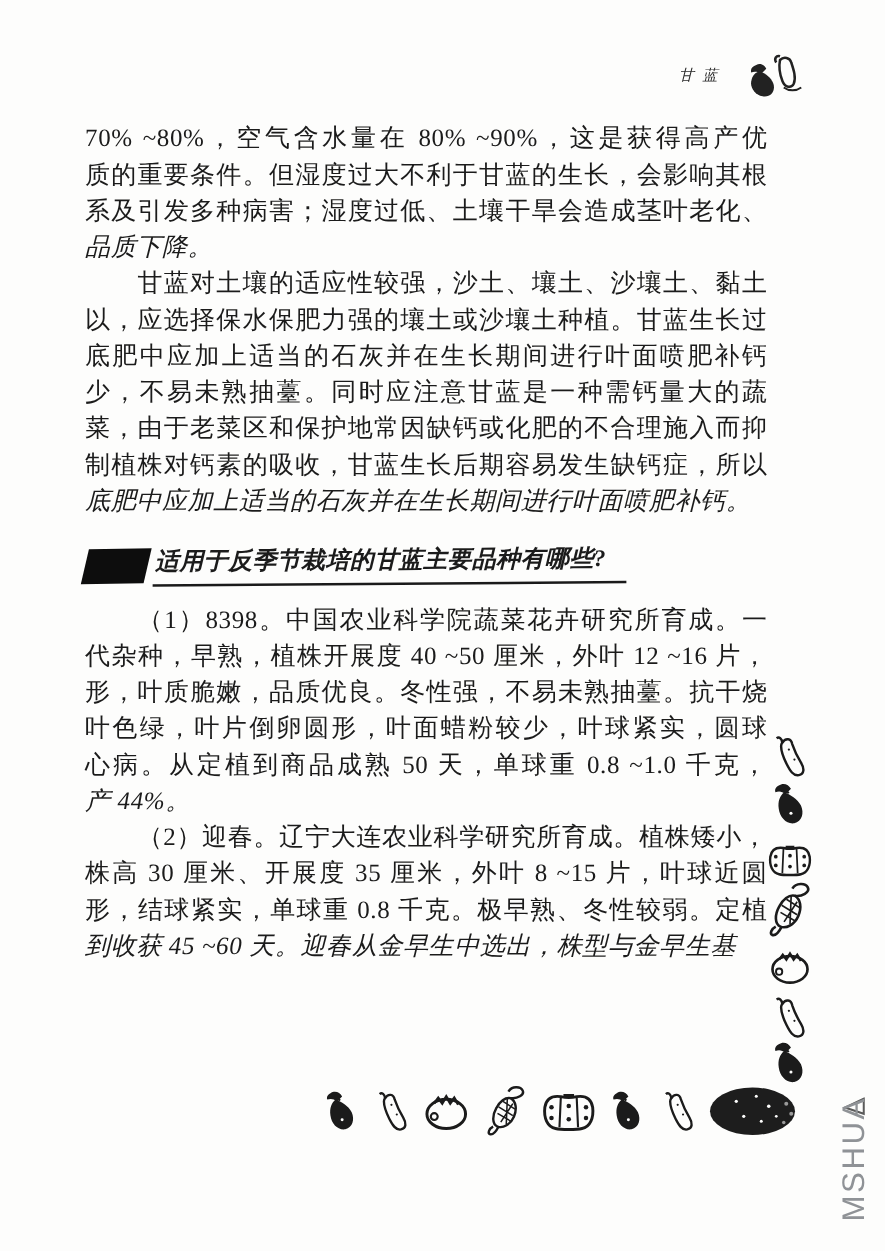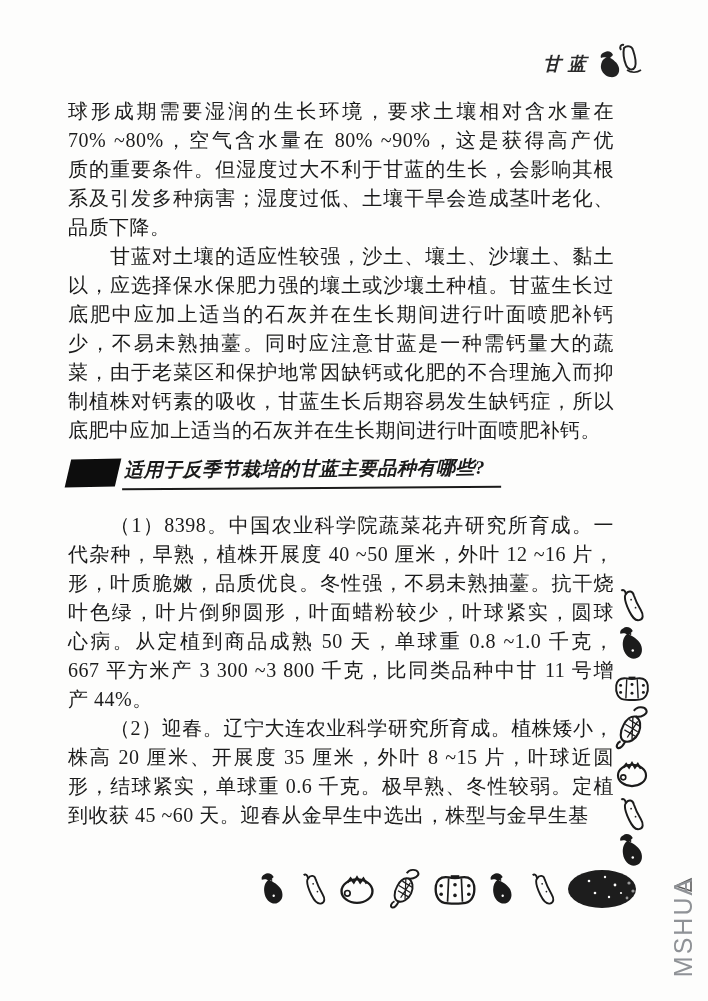--- a/index.html
+++ b/index.html
@@ -9,45 +9,45 @@
     width:708px;height:1001px;
     margin:0 auto;
     background:#fdfdfc;
     overflow:hidden;
     font-family:"Liberation Serif","DejaVu Serif",serif;
     color:#1b1b1b;
   }
   
   .running-head{
     position:absolute; top:52px; left:543px;
-    font-size:18px; font-style:italic; font-weight:700;
+    font-size:12px; font-style:italic; font-weight:400;
     letter-spacing:7px; color:#2a2a2a;
   }
   .head-icon{
     position:absolute; top:40px; left:591px; width:58px; height:48px;
   }
   .head-icon svg{width:100%;height:100%;}
   
   .text-col{
     position:absolute; left:68px; top:97px; width:546px;
   }
   .para{margin:0;}
   .line{
     font-size:20px; line-height:29px; height:29px;
     letter-spacing:0.5px;
     text-align:justify; text-align-last:justify;
     white-space:nowrap;
     overflow:visible;
   }
   .line.indent{padding-left:42px;}
-  .line.lastline{text-align-last:left;}
+  .line.lastline{text-align-last:left;font-style:italic;}
   
   .heading-row{
     margin-top:11px; margin-bottom:7px; height:48px;
-    display:flex; align-items:flex-start;
+    display:flex; align-items:center;
   }
   .heading-marker{
     display:inline-block; width:50px; height:28px;
     background:#0d0d0d; margin-top:3px;
     transform:skewX(-14deg) rotate(-1deg);
   }
   .heading-text{
     display:inline-block; margin-left:4px;
     font-size:19px; font-weight:bold; font-style:italic;
     letter-spacing:0.5px;
@@ -83,21 +83,20 @@
 
   <span class="head-icon"><svg viewBox="0 0 58 48">
         <path d="M14 12 C17 10 21 12 22 15 L18 19 C15 17 12 17 10 18 C9 15 11 13 14 12 Z" fill="#222"></path>
         <path d="M17 17 C22 19 27 23 28 28 C29 34 25 38 19 37 C13 36 9 30 10 25 C11 20 13 18 17 17 Z" fill="#222"></path>
         <path d="M30 10 C28 7 30 4 33 5 M33 8 C36 5 41 6 42 10 C44 16 46 22 44 27 C42 31 37 30 35 25 C33 20 32 13 33 8 Z" fill="none" stroke="#222" stroke-width="2"></path>
         <path d="M36 30 C40 33 46 33 50 30" fill="none" stroke="#222" stroke-width="1.6"></path>
       </svg></span>
 
   <div class="text-col">
       <div class="para">
-        <div class="line">球形成期需要湿润的生长环境，要求土壤相对含水量在</div>
         <div class="line">70% ~80%，空气含水量在 80% ~90%，这是获得高产优</div>
         <div class="line">质的重要条件。但湿度过大不利于甘蓝的生长，会影响其根</div>
         <div class="line">系及引发多种病害；湿度过低、土壤干旱会造成茎叶老化、</div>
         <div class="line lastline">品质下降。</div>
       </div>
       <div class="para">
         <div class="line indent">甘蓝对土壤的适应性较强，沙土、壤土、沙壤土、黏土</div>
         <div class="line">以，应选择保水保肥力强的壤土或沙壤土种植。甘蓝生长过</div>
         <div class="line">底肥中应加上适当的石灰并在生长期间进行叶面喷肥补钙</div>
         <div class="line">少，不易未熟抽薹。同时应注意甘蓝是一种需钙量大的蔬</div>
@@ -108,27 +107,26 @@
       <div class="heading-row">
         <span class="heading-marker"></span>
         <span class="heading-text">适用于反季节栽培的甘蓝主要品种有哪些?</span>
       </div>
       <div class="para">
         <div class="line indent">（1）8398。中国农业科学院蔬菜花卉研究所育成。一</div>
         <div class="line">代杂种，早熟，植株开展度 40 ~50 厘米，外叶 12 ~16 片，</div>
         <div class="line">形，叶质脆嫩，品质优良。冬性强，不易未熟抽薹。抗干烧</div>
         <div class="line">叶色绿，叶片倒卵圆形，叶面蜡粉较少，叶球紧实，圆球</div>
         <div class="line">心病。从定植到商品成熟 50 天，单球重 0.8 ~1.0 千克，</div>
-        <div class="line">667 平方米产 3 300 ~3 800 千克，比同类品种中甘 11 号增</div>
         <div class="line lastline">产 44%。</div>
       </div>
       <div class="para">
         <div class="line indent">（2）迎春。辽宁大连农业科学研究所育成。植株矮小，</div>
-        <div class="line">株高 20 厘米、开展度 35 厘米，外叶 8 ~15 片，叶球近圆</div>
-        <div class="line">形，结球紧实，单球重 0.6 千克。极早熟、冬性较弱。定植</div>
+        <div class="line">株高 30 厘米、开展度 35 厘米，外叶 8 ~15 片，叶球近圆</div>
+        <div class="line">形，结球紧实，单球重 0.8 千克。极早熟、冬性较弱。定植</div>
         <div class="line lastline">到收获 45 ~60 天。迎春从金早生中选出，株型与金早生基</div>
       </div>
     </div>
 
   <div id="margin-col">
       <span class="m-icon" style="top: 586px; left: 616px; width: 32px; height: 38px;">
         <svg viewBox="0 0 36 42">
           <path d="M11 9 C14 4 19 5 20 10 C22 16 25 22 28 27 C31 32 31 37 26 38 C21 39 18 34 15 28 C12 22 10 16 10 12 C10 10 10 10 11 9 Z" fill="none" stroke="#1b1b1b" stroke-width="2.2"></path>
           <path d="M6 5 C8 3 11 5 11 9" fill="none" stroke="#1b1b1b" stroke-width="2.2"></path>
           <circle cx="17" cy="15" r="1" fill="#1b1b1b"></circle>

